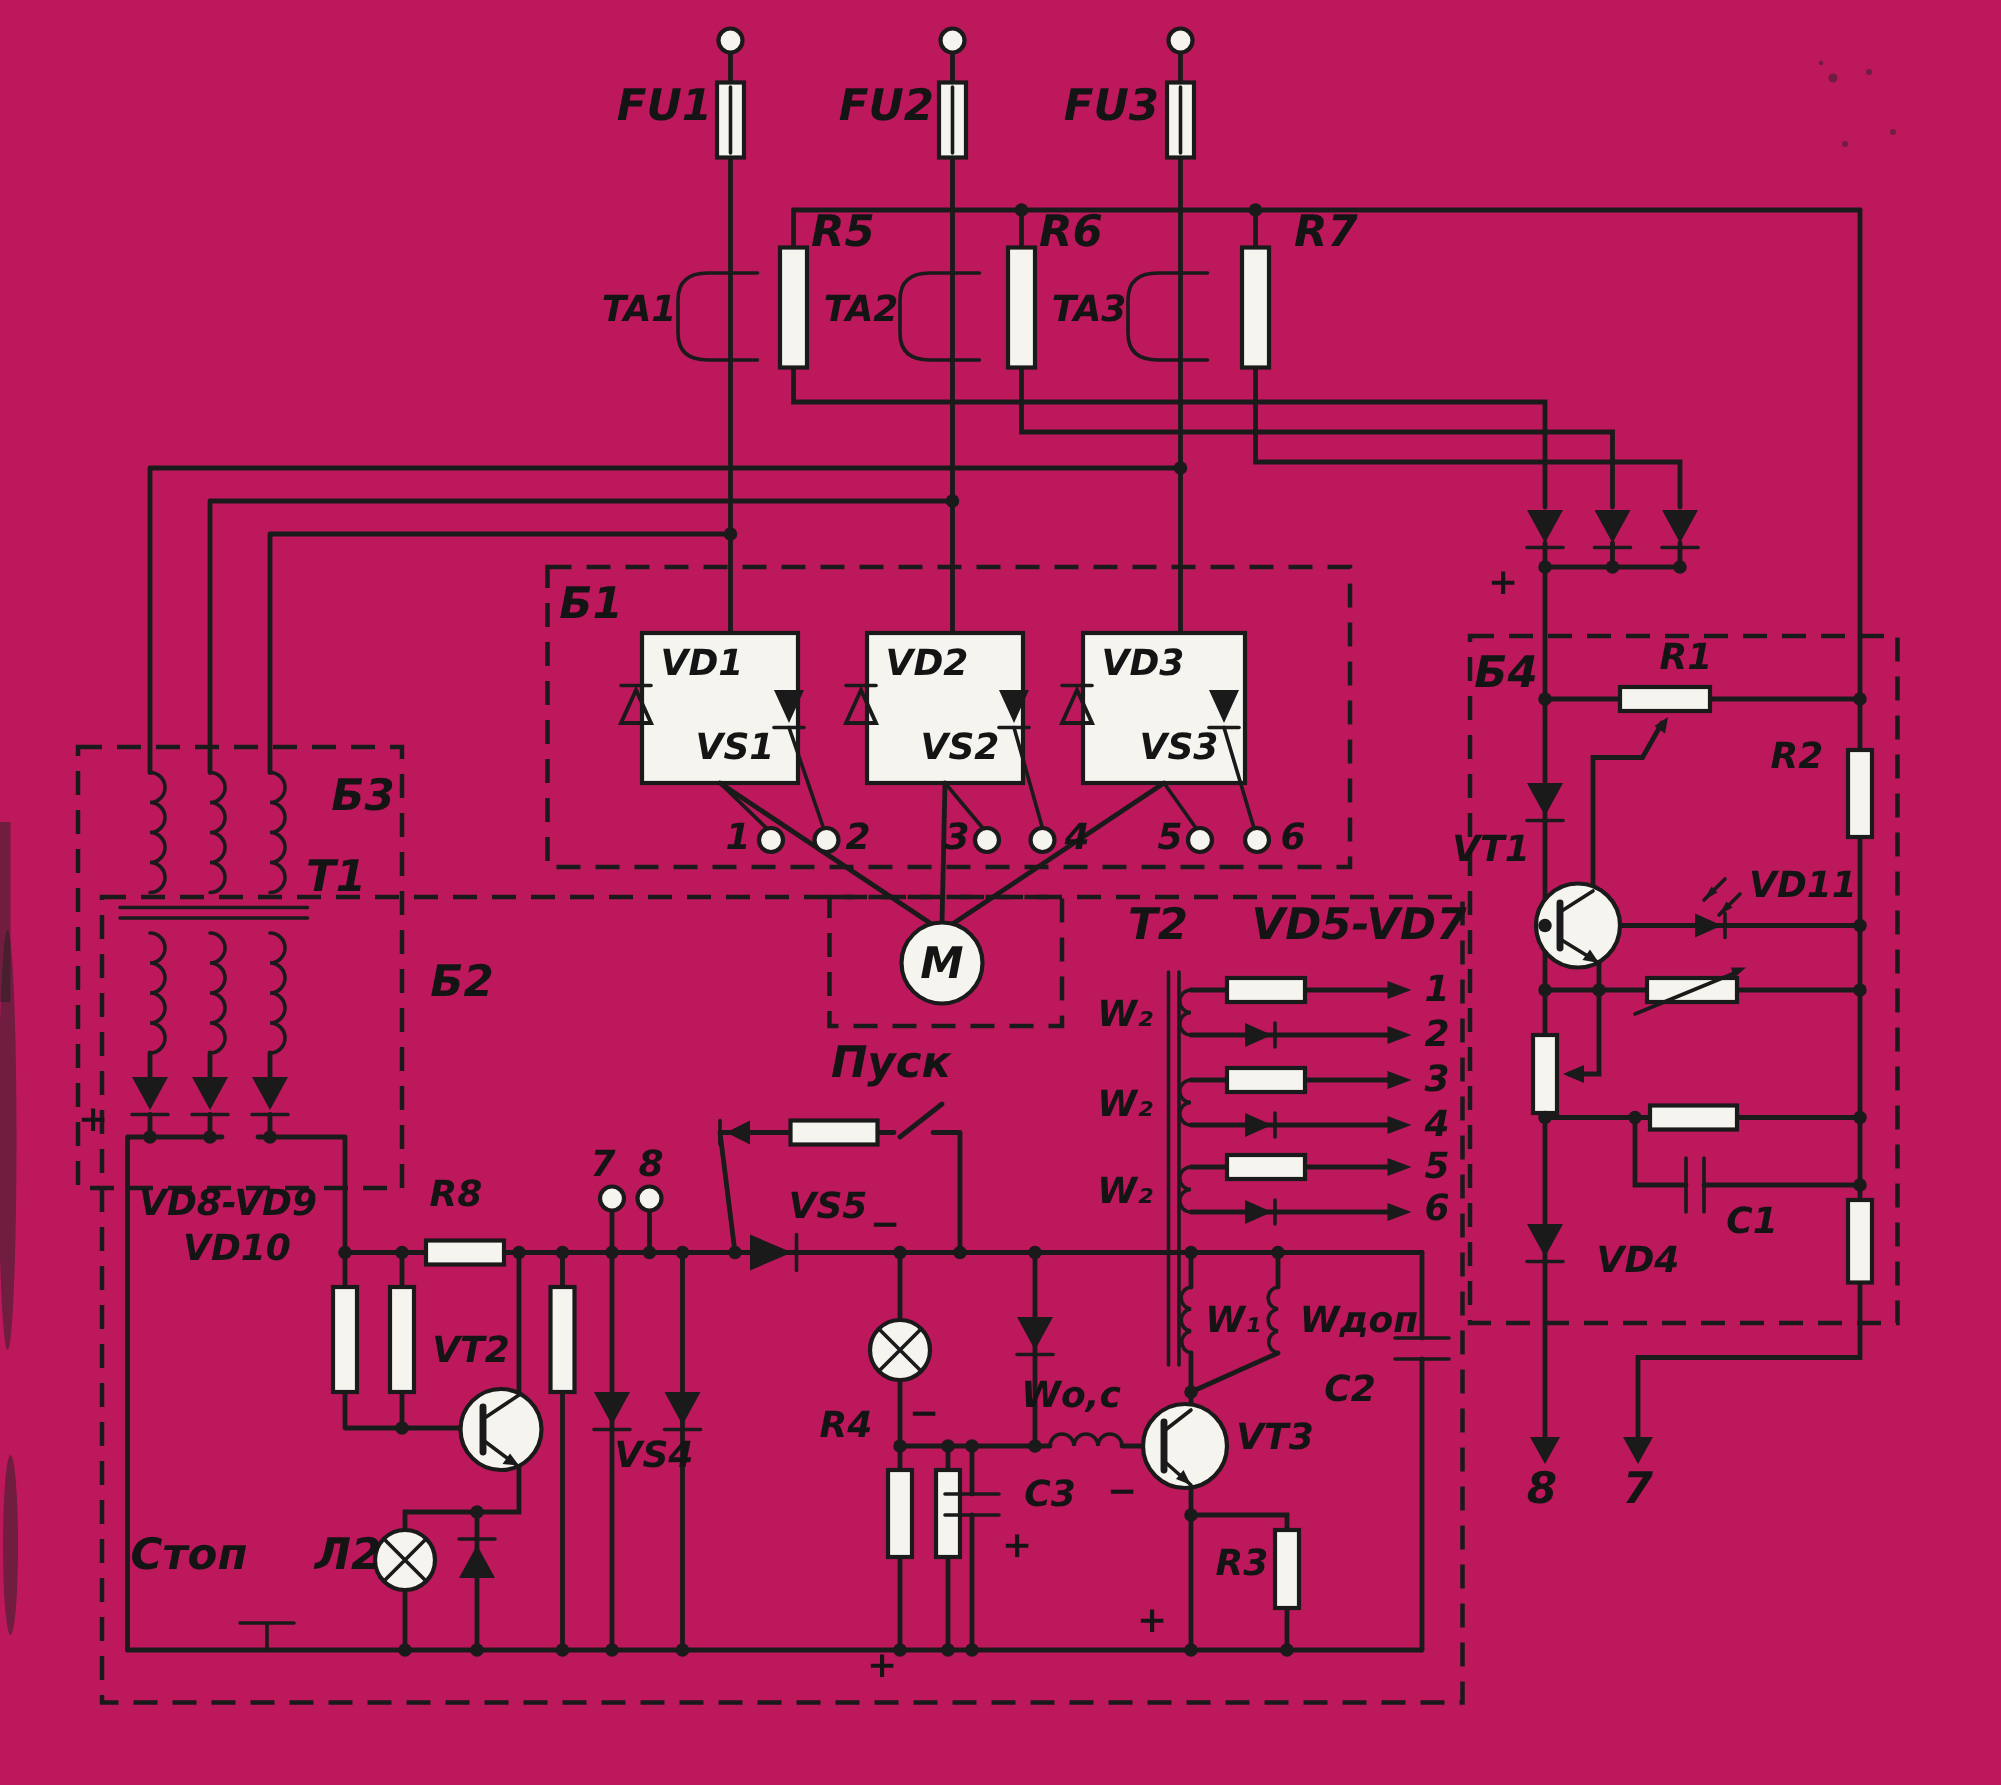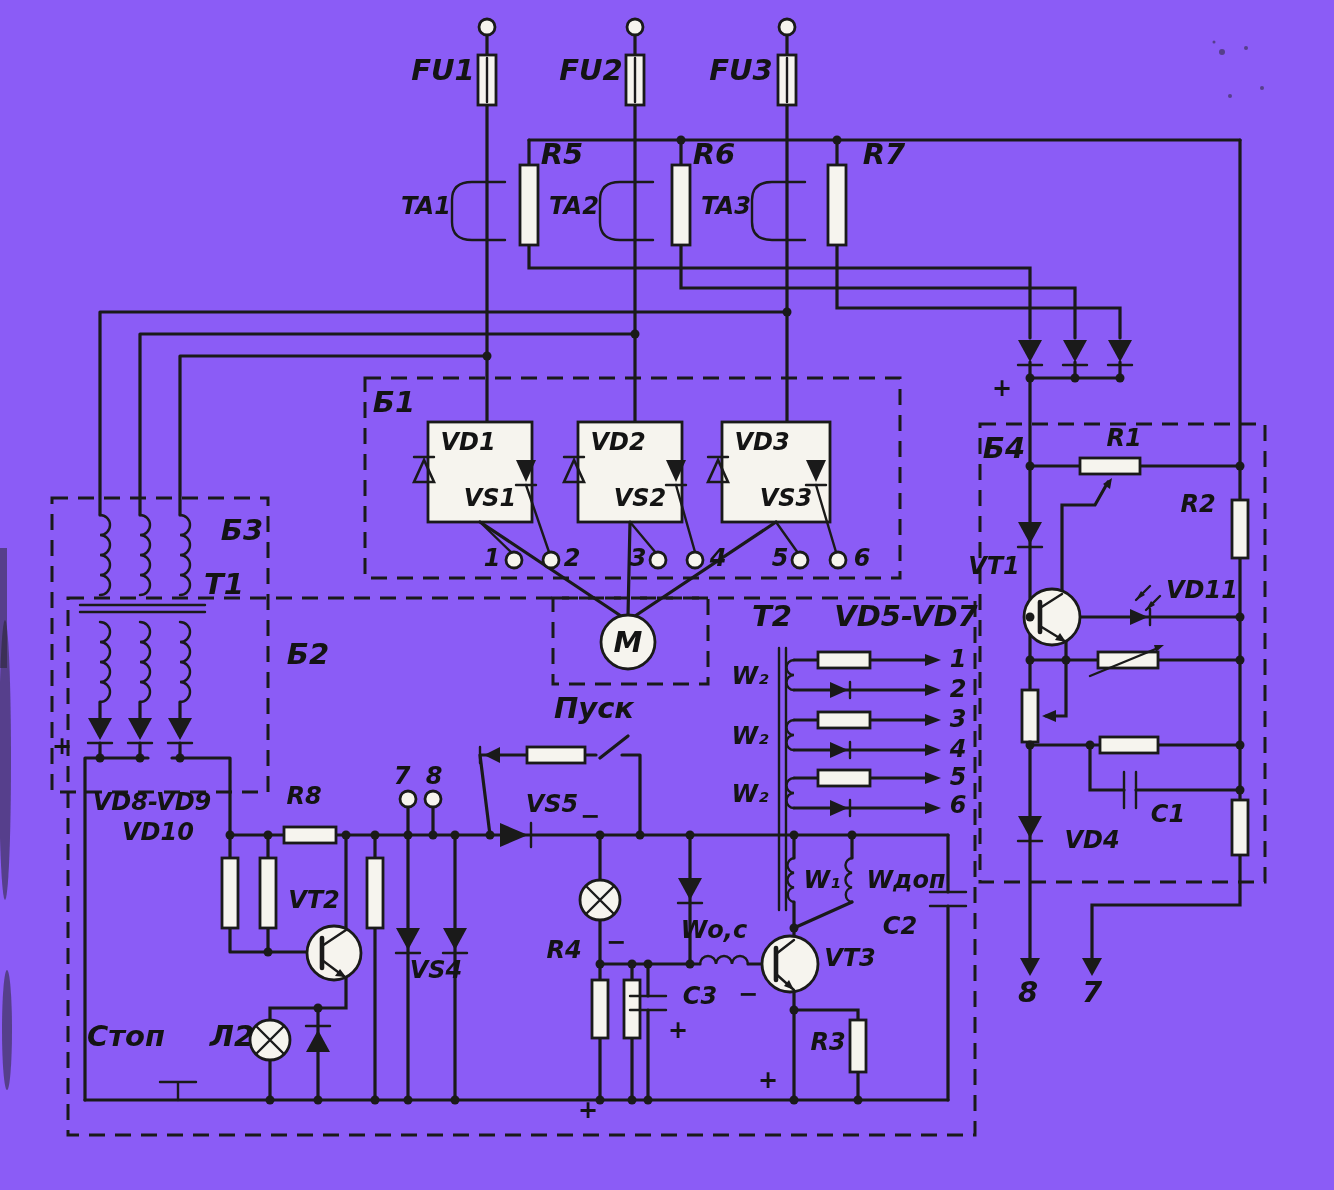--- a/index.html
+++ b/index.html
@@ -1,16 +1,16 @@
 <!DOCTYPE html>
 <html><head>
 <meta charset="utf-8">
 <style>
   html,body{margin:0;padding:0;background:#d8d5ce;}
-  .page{width:1334px;height:1190px;background:#8b5cf6;position:relative;overflow:hidden;}
+  .page{width:1334px;height:1190px;background:#be185d;position:relative;overflow:hidden;}
   svg{display:block;}
   .w   {stroke:#1a1a1a;stroke-width:3.2;fill:none;stroke-linecap:round;}
   .w2  {stroke:#1a1a1a;stroke-width:2.4;fill:none;stroke-linecap:round;}
   .bar {stroke:#1a1a1a;stroke-width:4.6;fill:none;stroke-linecap:round;}
   .comp{fill:#f6f4ee;stroke:#1a1a1a;stroke-width:2.8;}
   .tri {fill:#1a1a1a;stroke:none;}
   .trih{fill:none;stroke:#1a1a1a;stroke-width:2.6;}
   .dash{fill:none;stroke:#1a1a1a;stroke-width:3;stroke-dasharray:16 10;}
   .dot {fill:#1a1a1a;}
   .lbl {font-family:"DejaVu Sans",sans-serif;font-style:italic;font-weight:700;

